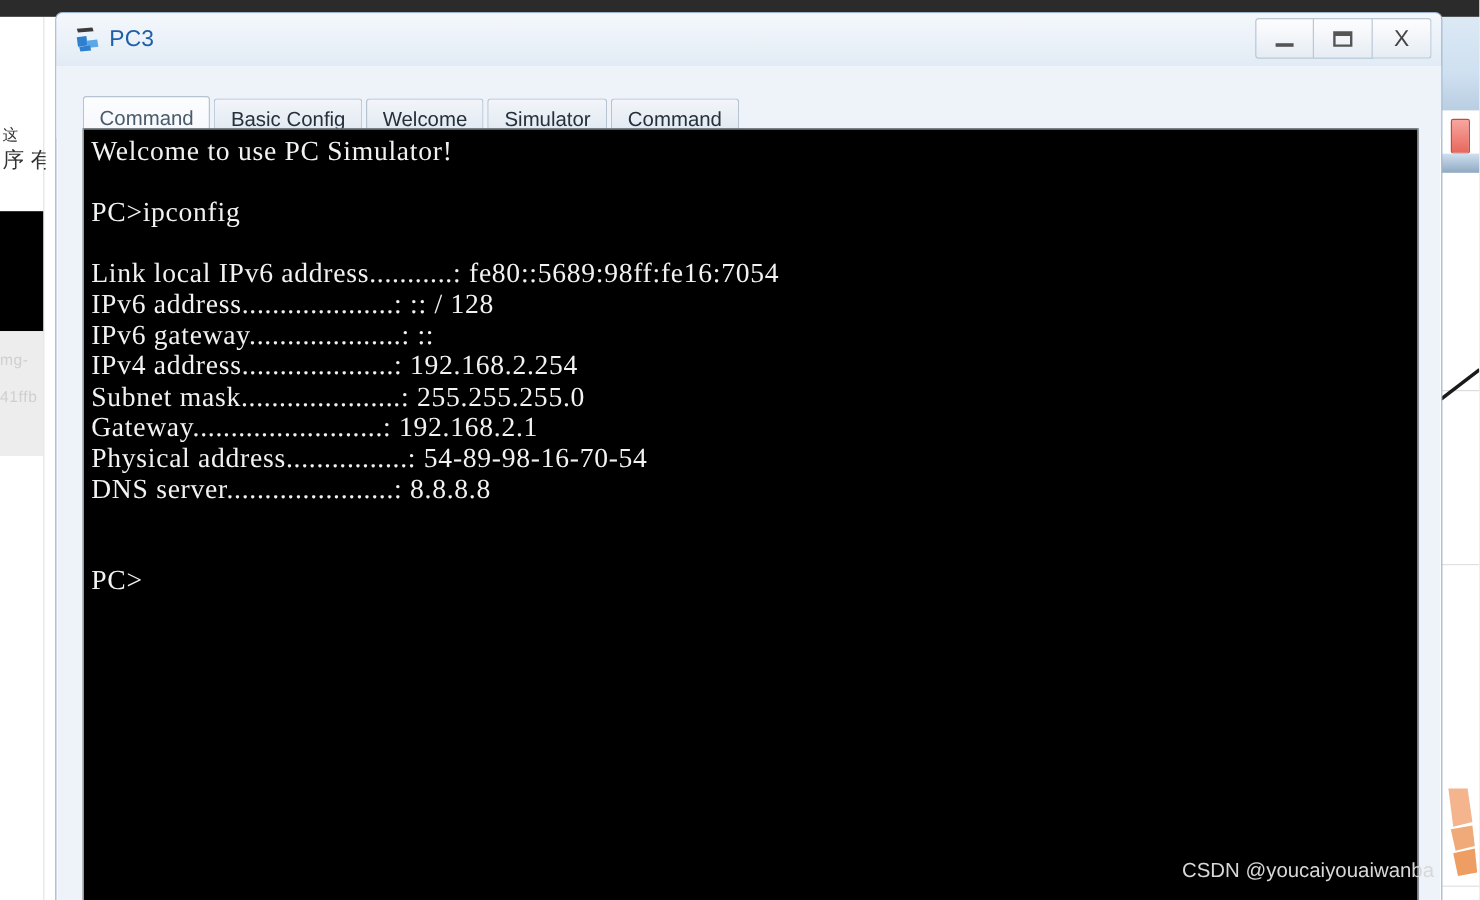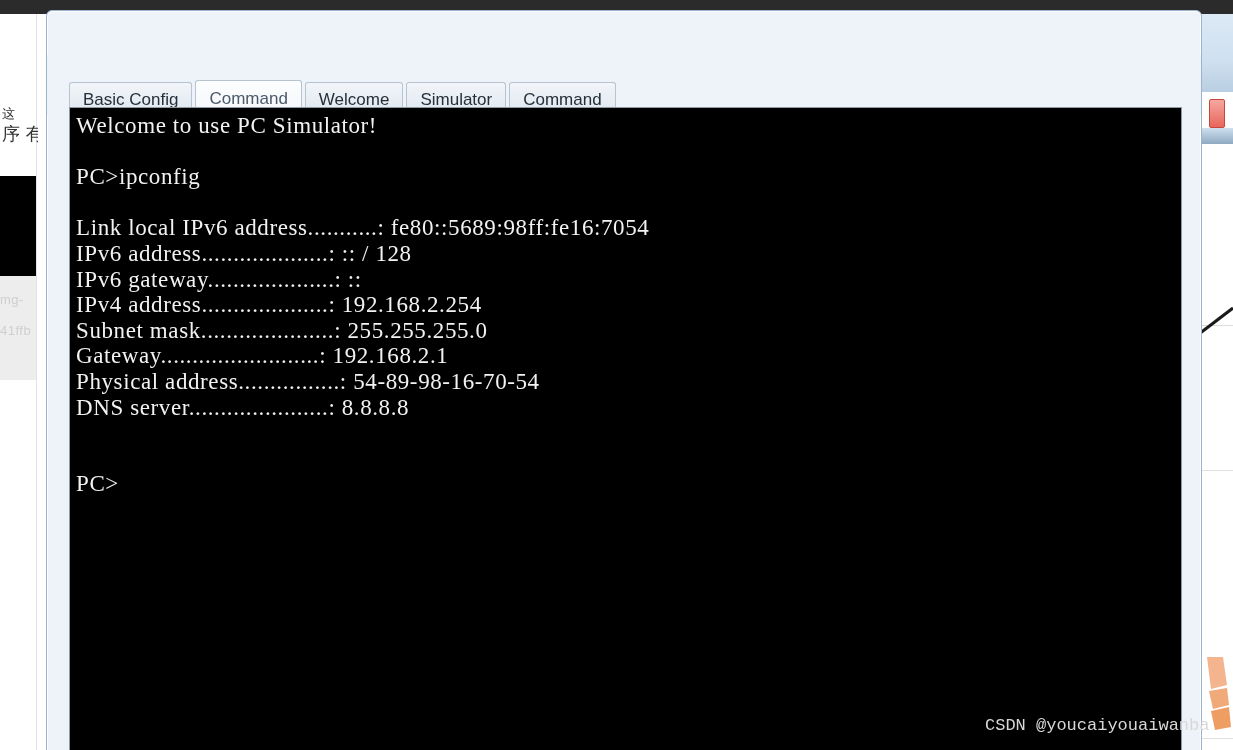--- a/index.html
+++ b/index.html
@@ -274,21 +274,21 @@
     letter-spacing: 0.6px;
     white-space: pre;
   }
 
   .watermark {
     position: absolute;
     left: 985px;
     top: 716px;
     font-size: 17px;
     color: #d8d8d8;
-    font-family: Liberation Mono, monospace;
+    font-family: Liberation Sans, sans-serif;
     white-space: nowrap;
     z-index: 40;
   }
 </style>
 </head>
 <body>
 
 <div id="root">
 
   <div class="bg-page"></div>
@@ -322,28 +322,51 @@
       <path d="M8 36 L26 33 L28 50 L12 54 Z" fill="#f0a978"></path>
       <path d="M10 56 L28 52 L30 72 L14 75 Z" fill="#ef9e63"></path>
     </svg>
   </div>
   <div class="bg-bottom-rule"></div>
 
   <div class="bg-topbar"></div>
 
   <div class="window">
 
+    <div class="titlebar">
+      <div class="title-icon">
+        <svg width="24" height="24" viewBox="0 0 24 24">
+          <path d="M3 3 L16 2 L17 5 L4 6 Z" fill="#3b3b3b"></path>
+          <path d="M3 10 L11 9 L12 17 L4 18 Z" fill="#2f7fd0"></path>
+          <path d="M11 13 L20 12 L21 18 L12 19 Z" fill="#5aa8e8"></path>
+          <path d="M5 18 L14 17 L15 21 L6 22 Z" fill="#2f7fd0"></path>
+        </svg>
+      </div>
+      <div class="title-text">PC3</div>
+
+      <div class="win-buttons">
+        <div class="win-btn">
+          <div class="min-glyph"></div>
+        </div>
+        <div class="win-btn">
+          <div class="max-glyph"></div>
+        </div>
+        <div class="win-btn">
+          <span class="close-glyph">X</span>
+        </div>
+      </div>
+    </div>
 
     <div class="tabstrip">
       <div class="tabs">
+        <div class="tab selected">
+          <span>Command</span>
+        </div>
         <div class="tab">
           <span>Basic Config</span>
-        </div>
-        <div class="tab selected">
-          <span>Command</span>
         </div>
         <div class="tab">
           <span>Welcome</span>
         </div>
         <div class="tab">
           <span>Simulator</span>
         </div>
         <div class="tab">
           <span>Command</span>
         </div>

